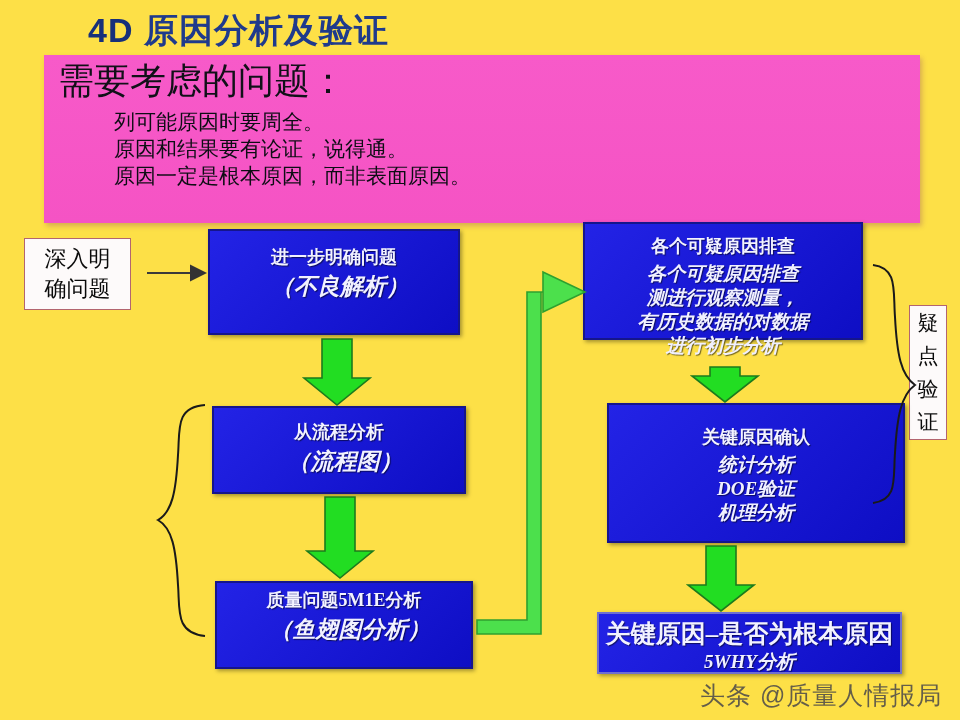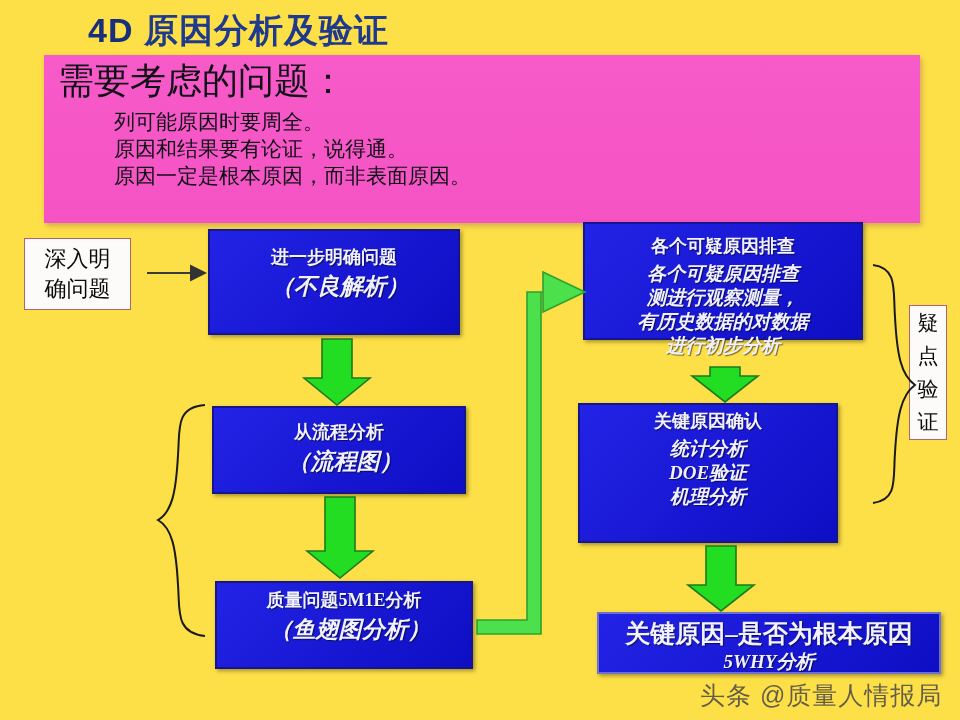--- a/index.html
+++ b/index.html
@@ -111,22 +111,22 @@
     color: #f0f0ff;
     text-shadow: 1px 1px 1px rgba(0,0,0,0.55);
     white-space: nowrap;
   }
 
   #box-l1 { left: 208px; top: 229px; width: 252px; height: 106px; }
   #box-l2 { left: 212px; top: 406px; width: 254px; height: 88px; padding-top: 8px; }
   #box-l3 { left: 215px; top: 581px; width: 258px; height: 88px; padding-top: 1px; }
 
   #box-r1 { left: 583px; top: 222px; width: 280px; height: 118px; padding-top: 6px; }
-  #box-r2 { left: 578px; top: 403px; width: 260px; height: 140px; padding-top: 0; }
-  #box-r3 { left: 597px; top: 612px; width: 344px; height: 62px; padding-top: 4px;
+  #box-r2 { left: 607px; top: 403px; width: 298px; height: 140px; padding-top: 16px; }
+  #box-r3 { left: 597px; top: 612px; width: 305px; height: 62px; padding-top: 4px;
             border: 2px solid #6f6fd0; }
   #box-r3 .main { font-size: 25px; }
 
   
   .note-box {
     position: absolute;
     background: #fdfafa;
     border: 1.5px solid #b3656f;
     box-sizing: border-box;
     display: flex;

